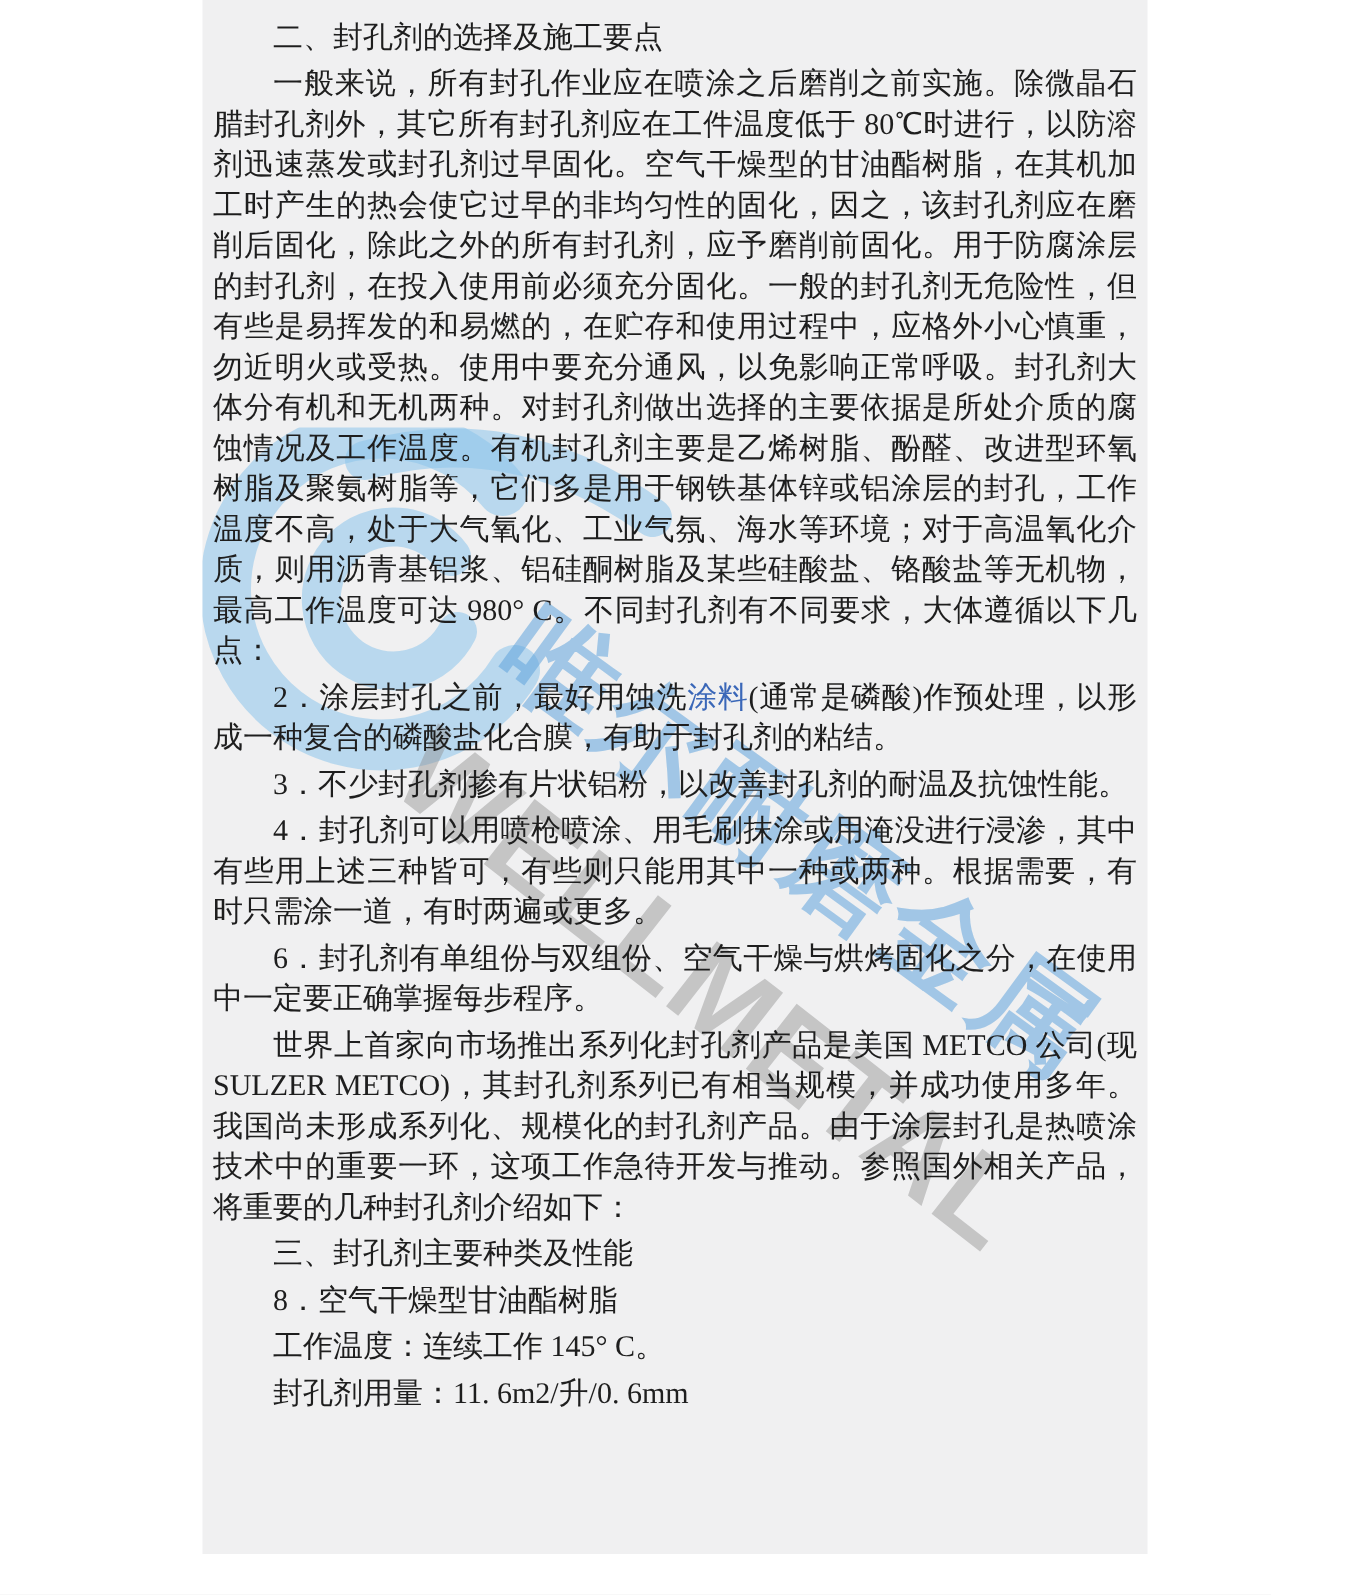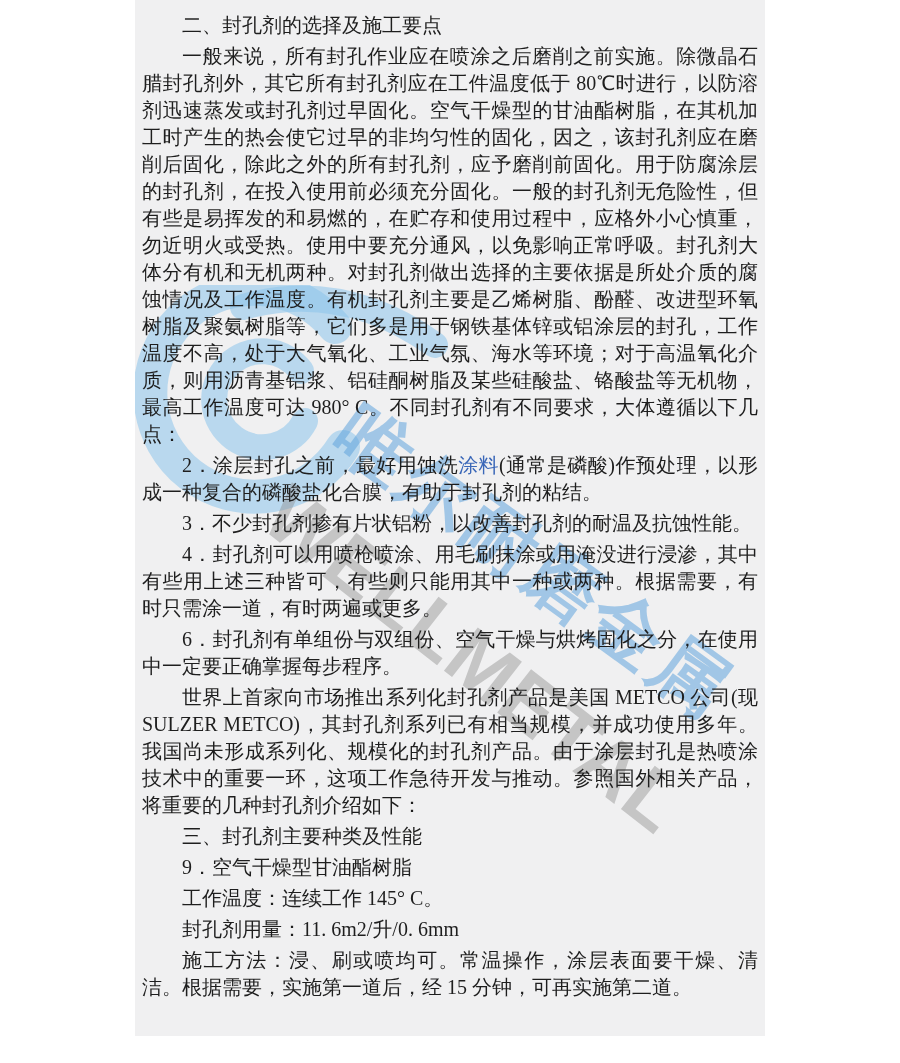--- a/index.html
+++ b/index.html
@@ -92,18 +92,17 @@
     <p>一般来说，所有封孔作业应在喷涂之后磨削之前实施。除微晶石腊封孔剂外，其它所有封孔剂应在工件温度低于 80℃时进行，以防溶剂迅速蒸发或封孔剂过早固化。空气干燥型的甘油酯树脂，在其机加工时产生的热会使它过早的非均匀性的固化，因之，该封孔剂应在磨削后固化，除此之外的所有封孔剂，应予磨削前固化。用于防腐涂层的封孔剂，在投入使用前必须充分固化。一般的封孔剂无危险性，但有些是易挥发的和易燃的，在贮存和使用过程中，应格外小心慎重，勿近明火或受热。使用中要充分通风，以免影响正常呼吸。封孔剂大体分有机和无机两种。对封孔剂做出选择的主要依据是所处介质的腐蚀情况及工作温度。有机封孔剂主要是乙烯树脂、酚醛、改进型环氧树脂及聚氨树脂等，它们多是用于钢铁基体锌或铝涂层的封孔，工作温度不高，处于大气氧化、工业气氛、海水等环境；对于高温氧化介质，则用沥青基铝浆、铝硅酮树脂及某些硅酸盐、铬酸盐等无机物，最高工作温度可达 980° C。不同封孔剂有不同要求，大体遵循以下几点：</p>
 
     <p><span>2．涂层封孔之前，最好用蚀洗</span><a>涂料</a><span>(通常是磷酸)作预处理，以形成一种复合的磷酸盐化合膜，有助于封孔剂的粘结。</span></p>
     <p>3．不少封孔剂掺有片状铝粉，以改善封孔剂的耐温及抗蚀性能。</p>
     <p>4．封孔剂可以用喷枪喷涂、用毛刷抹涂或用淹没进行浸渗，其中有些用上述三种皆可，有些则只能用其中一种或两种。根据需要，有时只需涂一道，有时两遍或更多。</p>
     <p>6．封孔剂有单组份与双组份、空气干燥与烘烤固化之分，在使用中一定要正确掌握每步程序。</p>
 
     <p>世界上首家向市场推出系列化封孔剂产品是美国 METCO 公司(现 SULZER METCO)，其封孔剂系列已有相当规模，并成功使用多年。我国尚未形成系列化、规模化的封孔剂产品。由于涂层封孔是热喷涂技术中的重要一环，这项工作急待开发与推动。参照国外相关产品，将重要的几种封孔剂介绍如下：</p>
     <p>三、封孔剂主要种类及性能</p>
 
-    <p>9．空气干燥型甘油酯树脂</p>
+    <p>8．空气干燥型甘油酯树脂</p>
     <p>工作温度：连续工作 145° C。</p>
     <p>封孔剂用量：11. 6m2/升/0. 6mm</p>
-    <p>施工方法：浸、刷或喷均可。常温操作，涂层表面要干燥、清洁。根据需要，实施第一道后，经 15 分钟，可再实施第二道。</p>
   </div>
 </div>
 
 </body></html>

